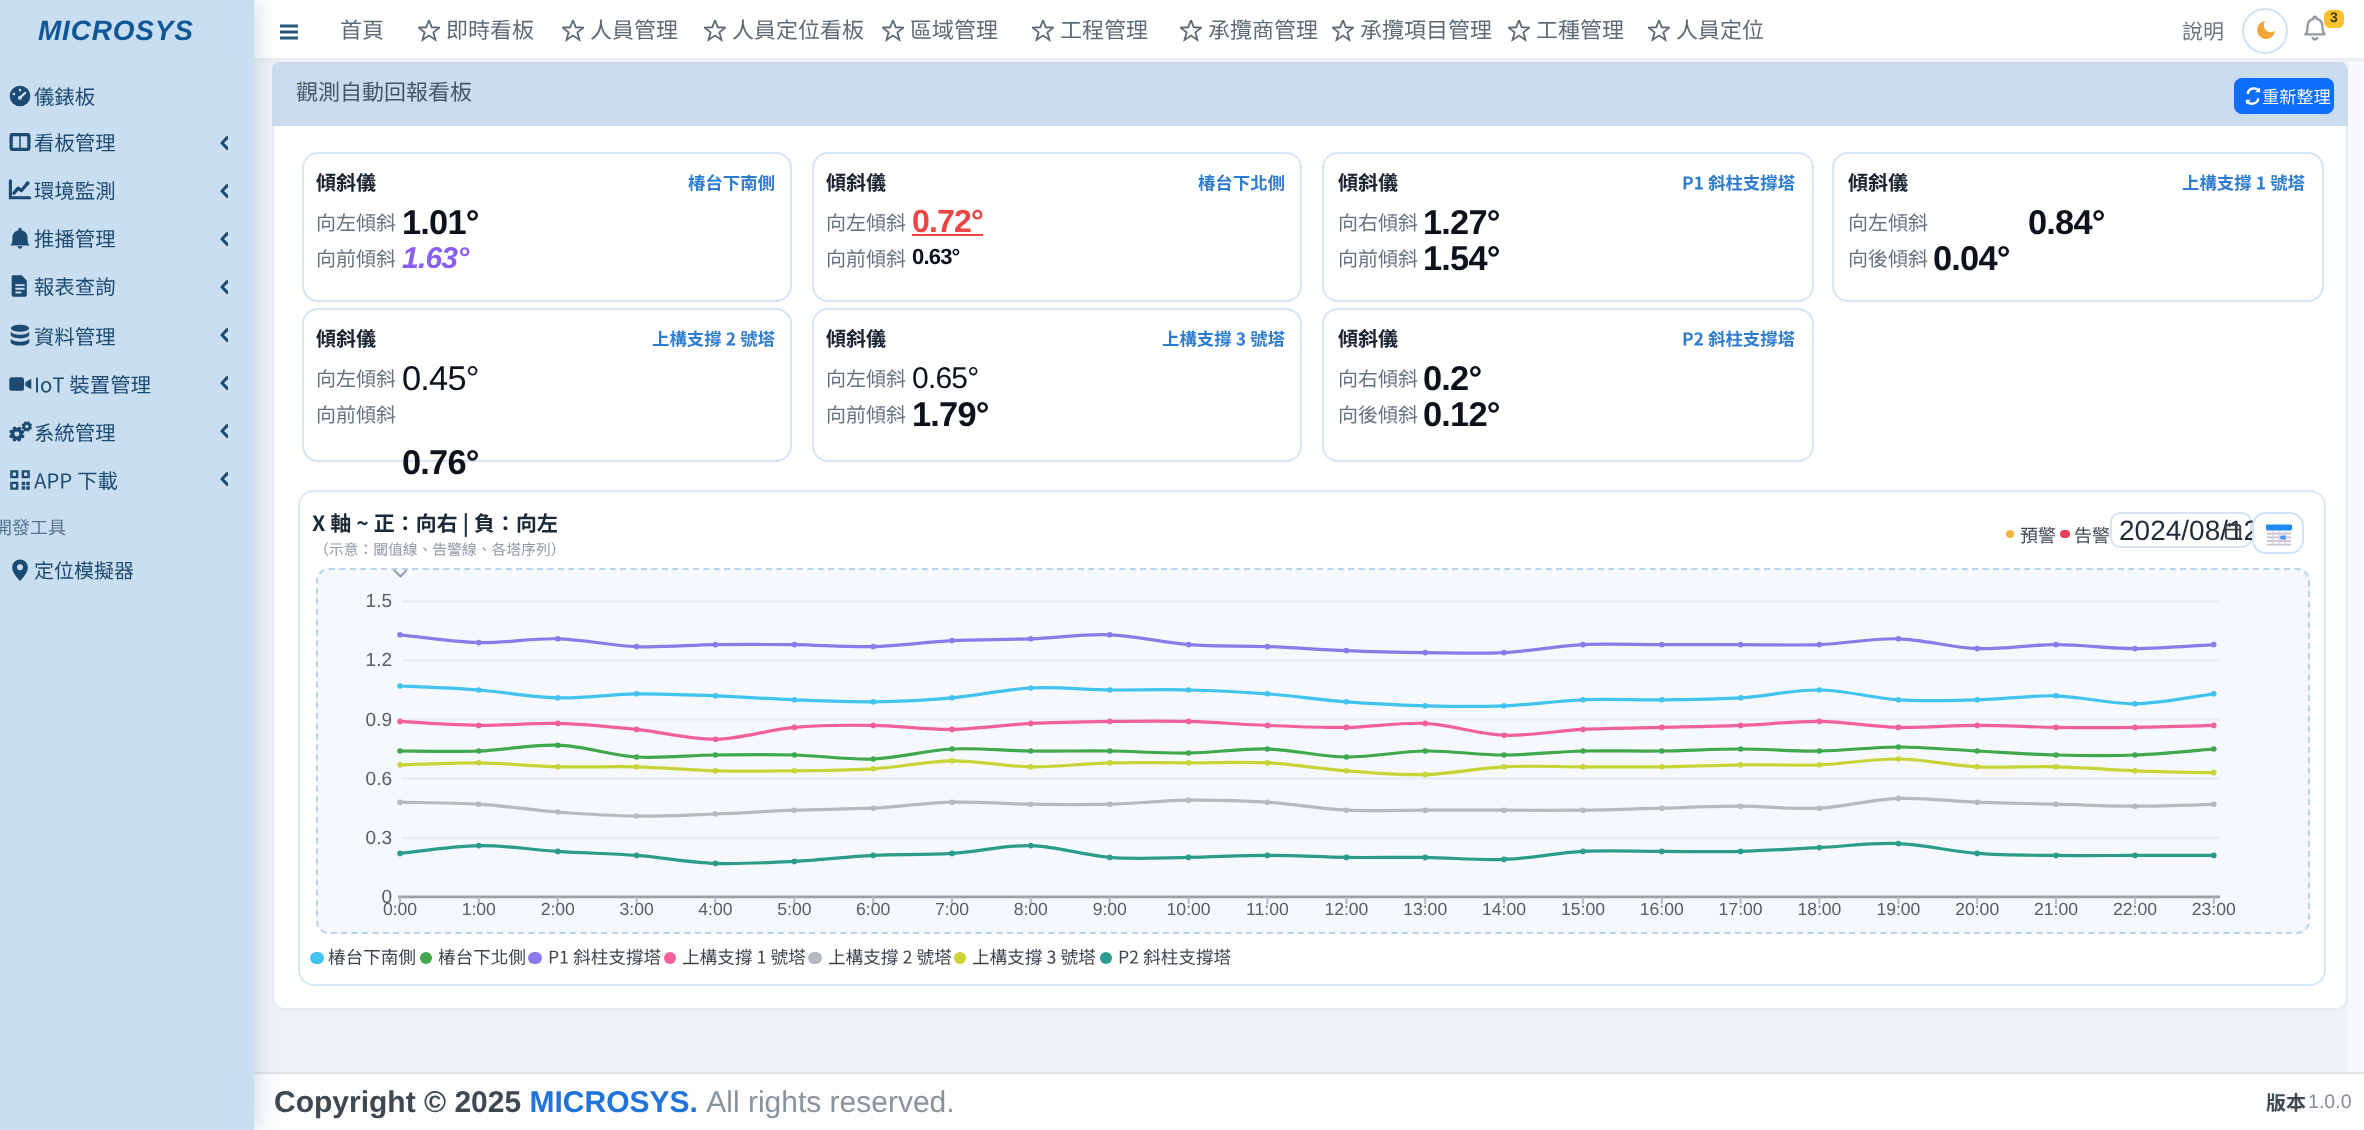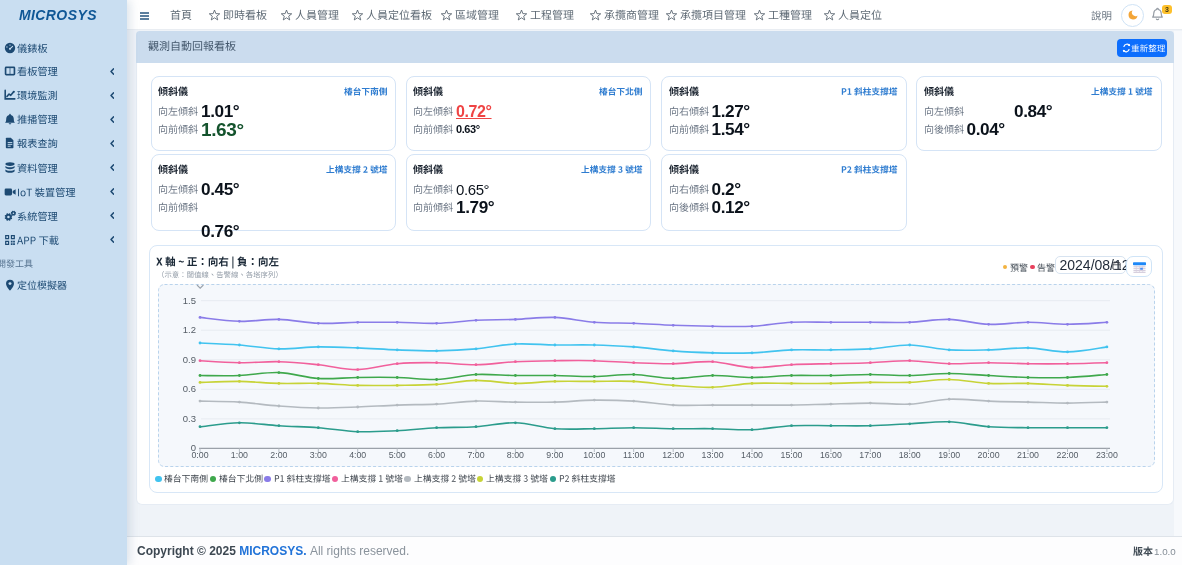--- a/index.html
+++ b/index.html
@@ -512,21 +512,21 @@
   </svg>
 <div style="position:absolute;left:201.0px;top:100.0px;font-size:17.2px;font-weight:700;color:#0b121b;line-height:23px;white-space:nowrap;letter-spacing:-0.40px;text-align:right;">1.01°</div>
 <svg class="t" style="left:158.0px;top:122.9px;" width="40.0" height="13.0" viewBox="0 0 40.0 13.0">
     <g fill="#677281" transform="translate(0 10.00)">
       <use href="#g71" xlink:href="#g71" transform="translate(0.00 0) scale(0.01000 -0.01000)"></use>
       <use href="#g75" xlink:href="#g75" transform="translate(10.00 0) scale(0.01000 -0.01000)"></use>
       <use href="#g73" xlink:href="#g73" transform="translate(20.00 0) scale(0.01000 -0.01000)"></use>
       <use href="#g74" xlink:href="#g74" transform="translate(30.00 0) scale(0.01000 -0.01000)"></use>
     </g>
   </svg>
-<div style="position:absolute;left:201.0px;top:117.5px;font-size:19px;font-weight:700;color:#14532d;line-height:23px;white-space:nowrap;letter-spacing:-0.40px;">1.63°</div>
+<div style="position:absolute;left:201.0px;top:117.5px;font-size:15px;font-weight:700;color:#8b5cf6;line-height:23px;white-space:nowrap;letter-spacing:-0.40px;font-style:italic;">1.63°</div>
 <div style="position:absolute;left:405.5px;top:75.5px;width:245.5px;height:75.0px;background:#fff;border:1px solid #d5e4f6;border-radius:8px"></div>
 <svg class="t" style="left:413.0px;top:84.9px;" width="30.0" height="13.0" viewBox="0 0 30.0 13.0">
     <g fill="#1b2430" transform="translate(0 10.00)">
       <use href="#g63" xlink:href="#g63" transform="translate(0.00 0) scale(0.01000 -0.01000)"></use>
       <use href="#g64" xlink:href="#g64" transform="translate(10.00 0) scale(0.01000 -0.01000)"></use>
       <use href="#g65" xlink:href="#g65" transform="translate(20.00 0) scale(0.01000 -0.01000)"></use>
     </g>
   </svg>
 <svg class="t" style="left:598.5px;top:85.7px;" width="43.5" height="11.3" viewBox="0 0 43.5 11.3">
     <g fill="#2e7cd0" transform="translate(0 8.70)">
@@ -649,21 +649,21 @@
     </g>
   </svg>
 <svg class="t" style="left:158.0px;top:183.4px;" width="40.0" height="13.0" viewBox="0 0 40.0 13.0">
     <g fill="#677281" transform="translate(0 10.00)">
       <use href="#g71" xlink:href="#g71" transform="translate(0.00 0) scale(0.01000 -0.01000)"></use>
       <use href="#g72" xlink:href="#g72" transform="translate(10.00 0) scale(0.01000 -0.01000)"></use>
       <use href="#g73" xlink:href="#g73" transform="translate(20.00 0) scale(0.01000 -0.01000)"></use>
       <use href="#g74" xlink:href="#g74" transform="translate(30.00 0) scale(0.01000 -0.01000)"></use>
     </g>
   </svg>
-<div style="position:absolute;left:201.0px;top:178.0px;font-size:17.2px;font-weight:700;color:#0b121b;line-height:23px;white-space:nowrap;letter-spacing:-0.40px;">0.45°</div>
+<div style="position:absolute;left:201.0px;top:178.0px;font-size:17.2px;font-weight:400;color:#0b121b;line-height:23px;white-space:nowrap;letter-spacing:-0.40px;">0.45°</div>
 <svg class="t" style="left:158.0px;top:200.9px;" width="40.0" height="13.0" viewBox="0 0 40.0 13.0">
     <g fill="#677281" transform="translate(0 10.00)">
       <use href="#g71" xlink:href="#g71" transform="translate(0.00 0) scale(0.01000 -0.01000)"></use>
       <use href="#g75" xlink:href="#g75" transform="translate(10.00 0) scale(0.01000 -0.01000)"></use>
       <use href="#g73" xlink:href="#g73" transform="translate(20.00 0) scale(0.01000 -0.01000)"></use>
       <use href="#g74" xlink:href="#g74" transform="translate(30.00 0) scale(0.01000 -0.01000)"></use>
     </g>
   </svg>
 <div style="position:absolute;left:201.0px;top:195.5px;font-size:17.2px;font-weight:700;color:#0b121b;line-height:23px;white-space:nowrap;letter-spacing:-0.40px;margin-top:24px;">0.76°</div>
 <div style="position:absolute;left:405.5px;top:153.5px;width:245.5px;height:77.5px;background:#fff;border:1px solid #d5e4f6;border-radius:8px"></div>
@@ -1137,19 +1137,19 @@
     <g fill="#3c434b" transform="translate(0 8.80)">
       <use href="#g27" xlink:href="#g27" transform="translate(0.00 0) scale(0.00880 -0.00880)"></use>
       <use href="#g128" xlink:href="#g128" transform="translate(5.57 0) scale(0.00880 -0.00880)"></use>
       <use href="#g74" xlink:href="#g74" transform="translate(12.57 0) scale(0.00880 -0.00880)"></use>
       <use href="#g122" xlink:href="#g122" transform="translate(21.37 0) scale(0.00880 -0.00880)"></use>
       <use href="#g123" xlink:href="#g123" transform="translate(30.17 0) scale(0.00880 -0.00880)"></use>
       <use href="#g124" xlink:href="#g124" transform="translate(38.97 0) scale(0.00880 -0.00880)"></use>
       <use href="#g111" xlink:href="#g111" transform="translate(47.77 0) scale(0.00880 -0.00880)"></use>
     </g>
   </svg>
-<div style="position:absolute;left:137.0px;top:545.0px;font-size:12px;font-weight:700;color:#3d4852;line-height:13px;white-space:nowrap;letter-spacing:0.00px;">Copyright © 2025 <span style="color:#2173d8">MICROSYS.</span> <span style="color:#8a939c;font-weight:400">All rights reserved.</span></div>
+<div style="position:absolute;left:137.0px;top:545.0px;font-size:15px;font-weight:700;color:#3d4852;line-height:13px;white-space:nowrap;letter-spacing:0.00px;">Copyright © 2025 <span style="color:#2173d8">MICROSYS.</span> <span style="color:#8a939c;font-weight:400">All rights reserved.</span></div>
 <svg class="t" style="left:1133.0px;top:545.4px;" width="20.0" height="13.0" viewBox="0 0 20.0 13.0">
     <g fill="#3d4852" transform="translate(0 10.00)">
       <use href="#g130" xlink:href="#g130" transform="translate(0.00 0) scale(0.01000 -0.01000)"></use>
       <use href="#g131" xlink:href="#g131" transform="translate(10.00 0) scale(0.01000 -0.01000)"></use>
     </g>
   </svg>
 <div style="position:absolute;left:1154.0px;top:545.0px;font-size:9.8px;font-weight:400;color:#858e97;line-height:13px;white-space:nowrap;letter-spacing:0.00px;">1.0.0</div>
 </body></html>

